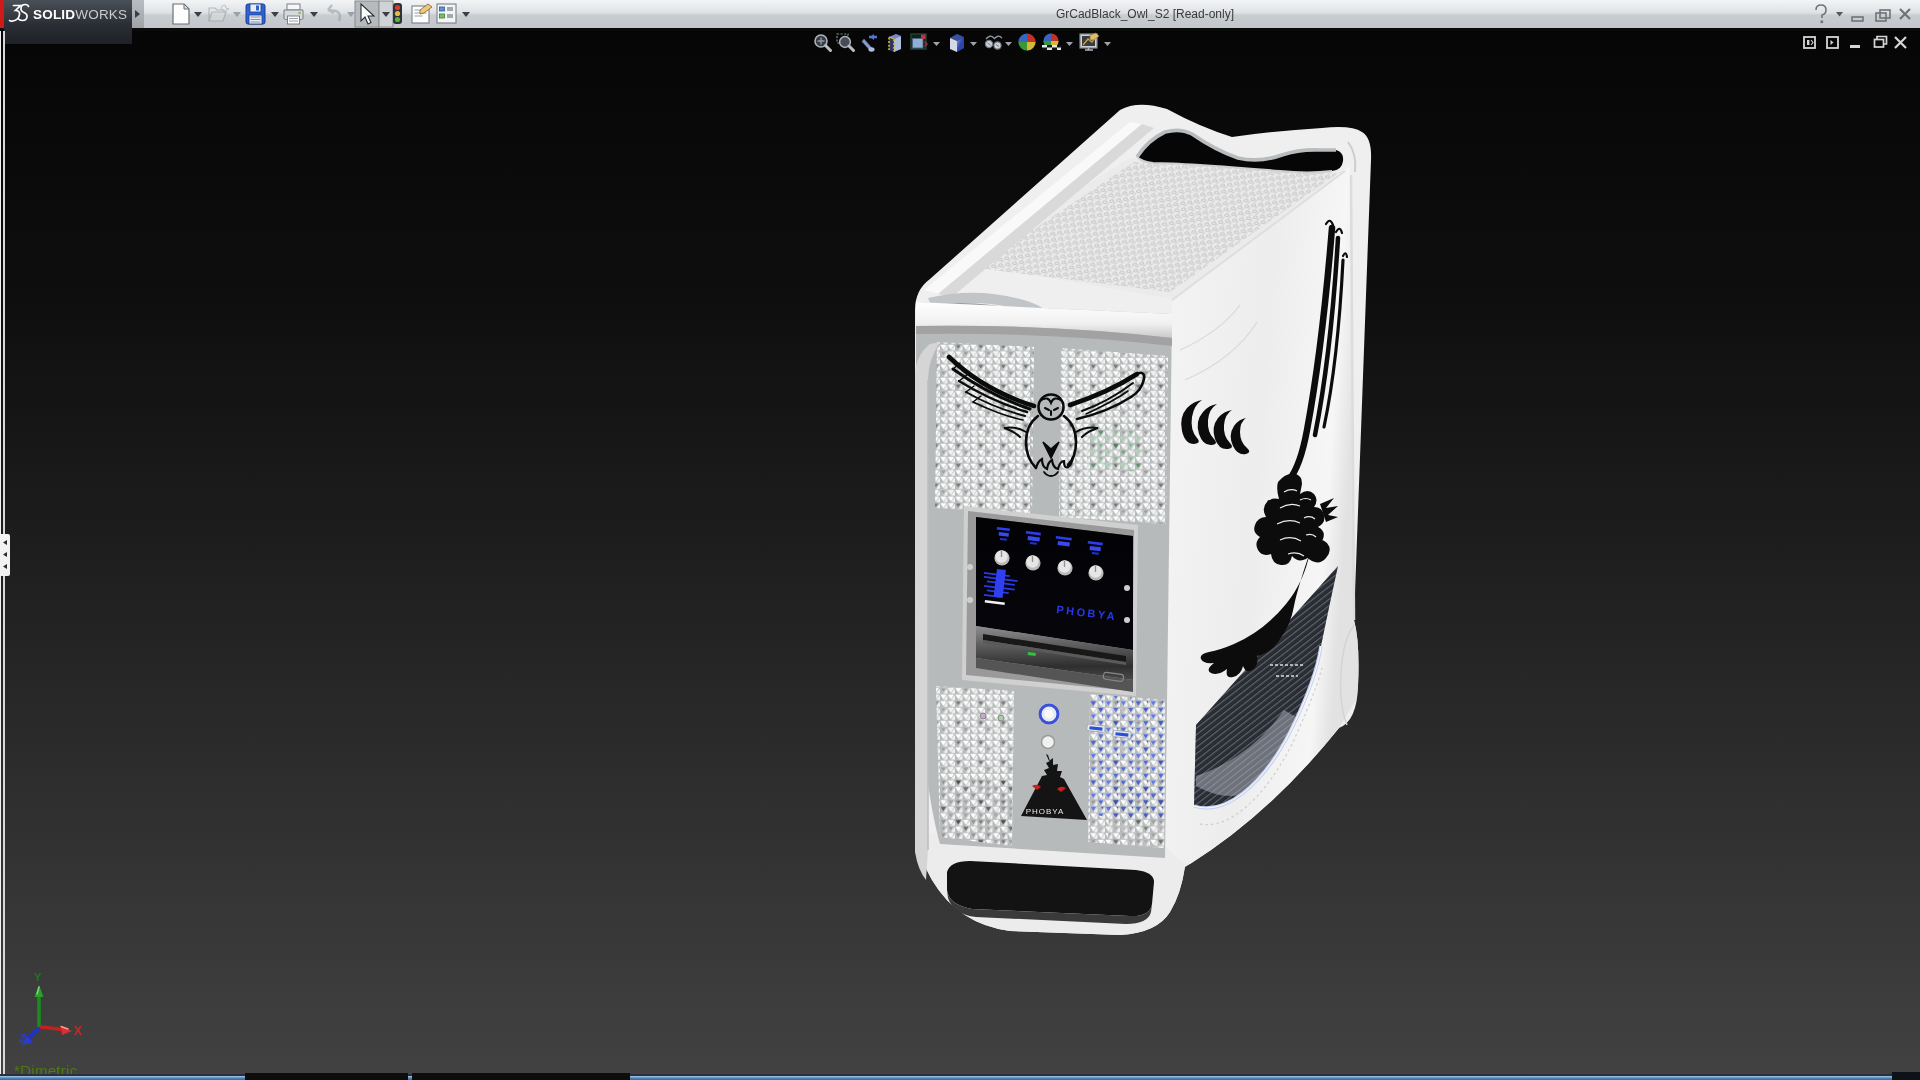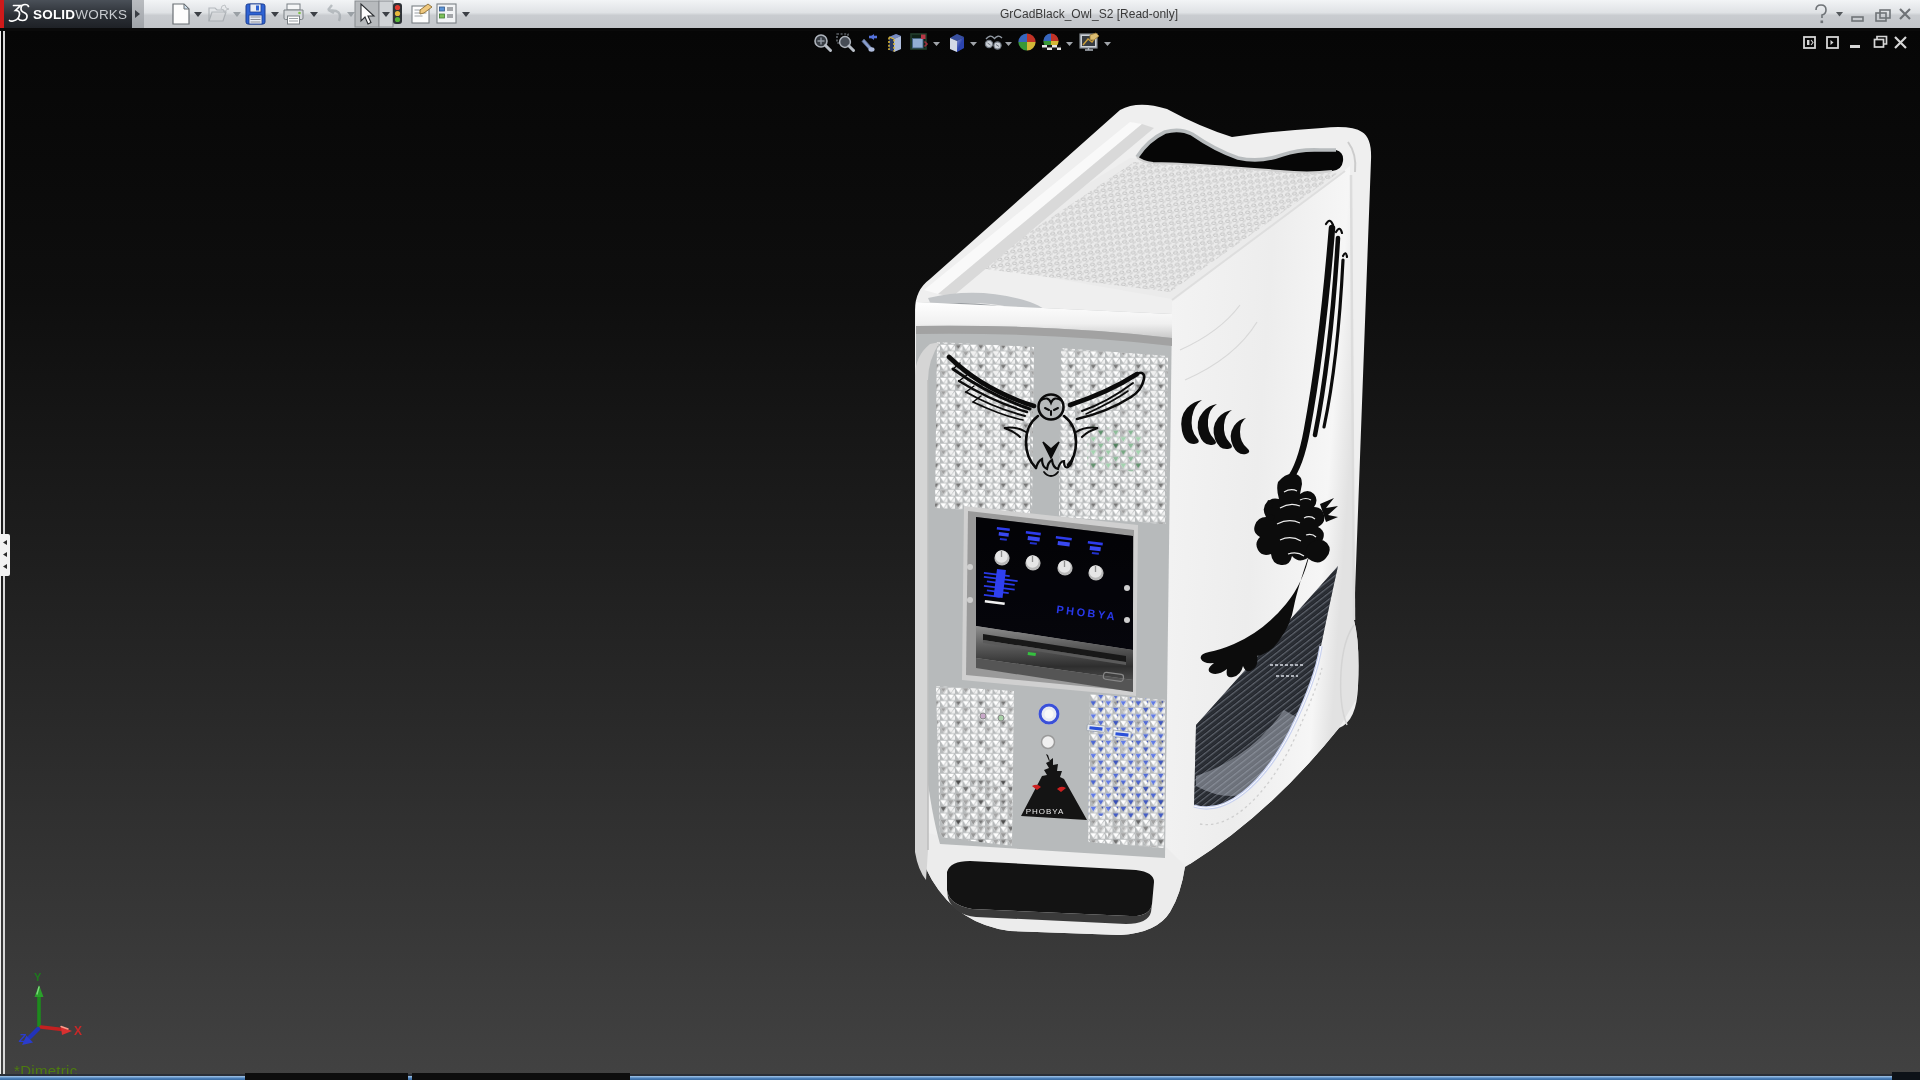--- a/index.html
+++ b/index.html
@@ -1,25 +1,25 @@
 <!DOCTYPE html>
 <html><head>
 <meta charset="utf-8">
 <style>
 html,body{margin:0;padding:0;width:1920px;height:1080px;overflow:hidden;
  font-family:"Liberation Sans",sans-serif;background:#000;}
 #titlebar{position:absolute;left:0;top:0;width:1920px;height:28px;
  background:linear-gradient(#f2f4f6,#dfe2e5 45%,#c9ccd0 55%,#c3c6ca);}
 #blackstrip{position:absolute;left:0;top:28px;width:1920px;height:3px;background:#0a0a0a;}
 #redbar{position:absolute;left:0;top:0;width:4px;height:28px;background:#cf1a1a;}
-#logoblk{position:absolute;left:4px;top:0;width:128px;height:28px;
+#logoblk{position:absolute;left:4px;top:0;width:128px;height:44px;
  background:linear-gradient(#4a5058,#2b2f35 55%,#1e2126);}
 #flyout{position:absolute;left:132px;top:0;width:12px;height:28px;background:linear-gradient(#b9bcc0,#9fa3a8);}
 #flyout:after{content:"";position:absolute;left:3px;top:10px;border-left:5px solid #3a3e44;border-top:4px solid transparent;border-bottom:4px solid transparent;}
-#title-text{position:absolute;left:1000px;top:7px;width:290px;text-align:left;font-size:12px;color:#3a3a3a;}
+#title-text{position:absolute;left:1000px;top:7px;width:290px;text-align:center;font-size:12px;color:#3a3a3a;}
 #viewport{position:absolute;left:0;top:31px;width:1920px;height:1049px;
  background:linear-gradient(#060606,#0e0e0e 25%,#1e1e1e 50%,#303030 75%,#424242);}
 .abs{position:absolute;}
 #dimetric{position:absolute;left:14px;top:1062px;font-size:15px;color:#4d7c0f;letter-spacing:.3px;}
 </style>
 </head>
 <body>
 <div id="viewport"></div>
 <div id="titlebar"></div>
 <div id="blackstrip"></div>

